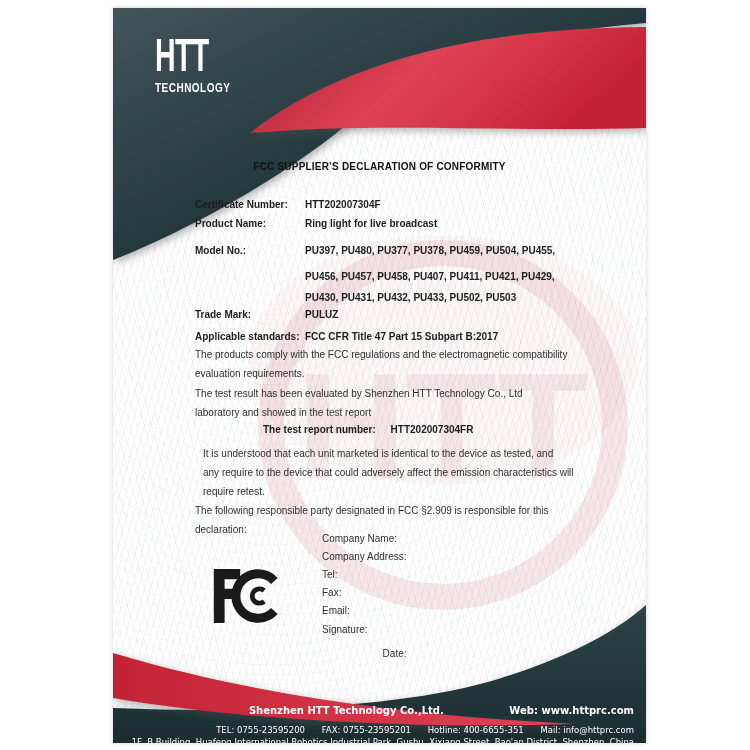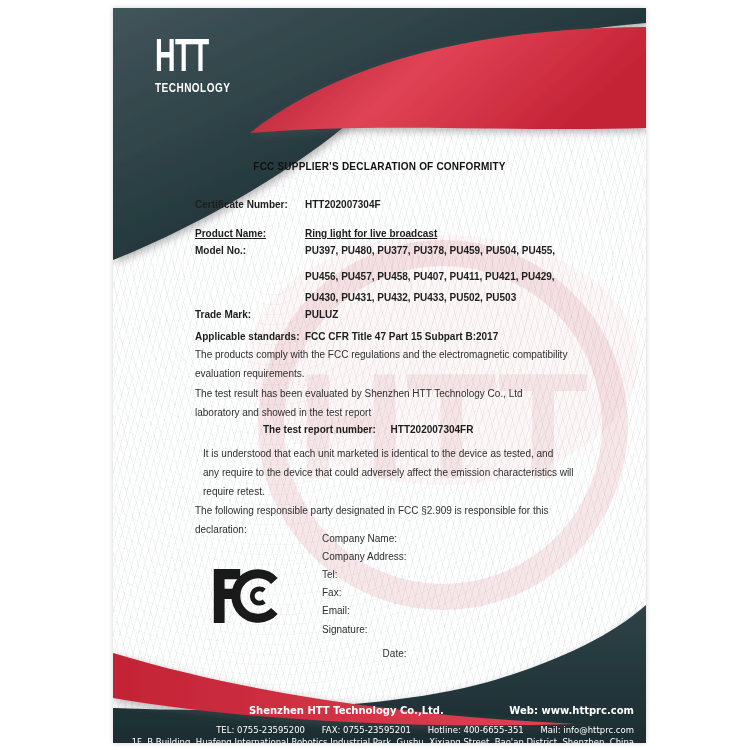--- a/index.html
+++ b/index.html
@@ -32,21 +32,21 @@
   .logo-sub{font-size:12.5px;font-weight:bold;letter-spacing:0.6px;margin-top:3px;
     transform:scaleX(0.8);transform-origin:left top;white-space:nowrap;}
 
   .title{position:absolute;left:0;top:153px;width:100%;text-align:center;
     font-size:10px;font-weight:bold;color:#111;letter-spacing:0.2px;white-space:nowrap;}
 
   .cert-row{position:absolute;left:82px;display:flex;font-size:10px;font-weight:bold;color:#1d1d1d;justify-content:space-between;}
   .cert-label{width:110px;flex:0 0 110px;}
   .cert-value{white-space:nowrap;}
   .cert-lines div{line-height:21px;white-space:nowrap;}
-  .r0{top:191px;} .r1{top:220px;text-decoration:underline;} .r2{top:237px;} .r3{top:301px;} .r4{top:323px;}
+  .r0{top:191px;} .r1{top:210px;} .r2{top:237px;} .r3{top:301px;} .r4{top:323px;}
   .r2 .cert-lines div:first-child{line-height:11px;margin-bottom:10px;}
 
   .para{position:absolute;left:82px;font-size:10px;color:#2f2f2f;line-height:19px;}
   .para div{white-space:nowrap;}
   .p1{top:337px;} .p2{top:376px;} .p3{top:436px;margin-left:8px;} .p4{top:493px;}
   .report{position:absolute;left:150px;top:416px;font-size:10px;font-weight:bold;color:#1d1d1d;white-space:nowrap;}
   .report .rep-val{margin-left:12px;}
 
   .form{position:absolute;left:209px;top:525px;font-size:10px;color:#2f2f2f;}
   .form div{height:18px;white-space:nowrap;}

